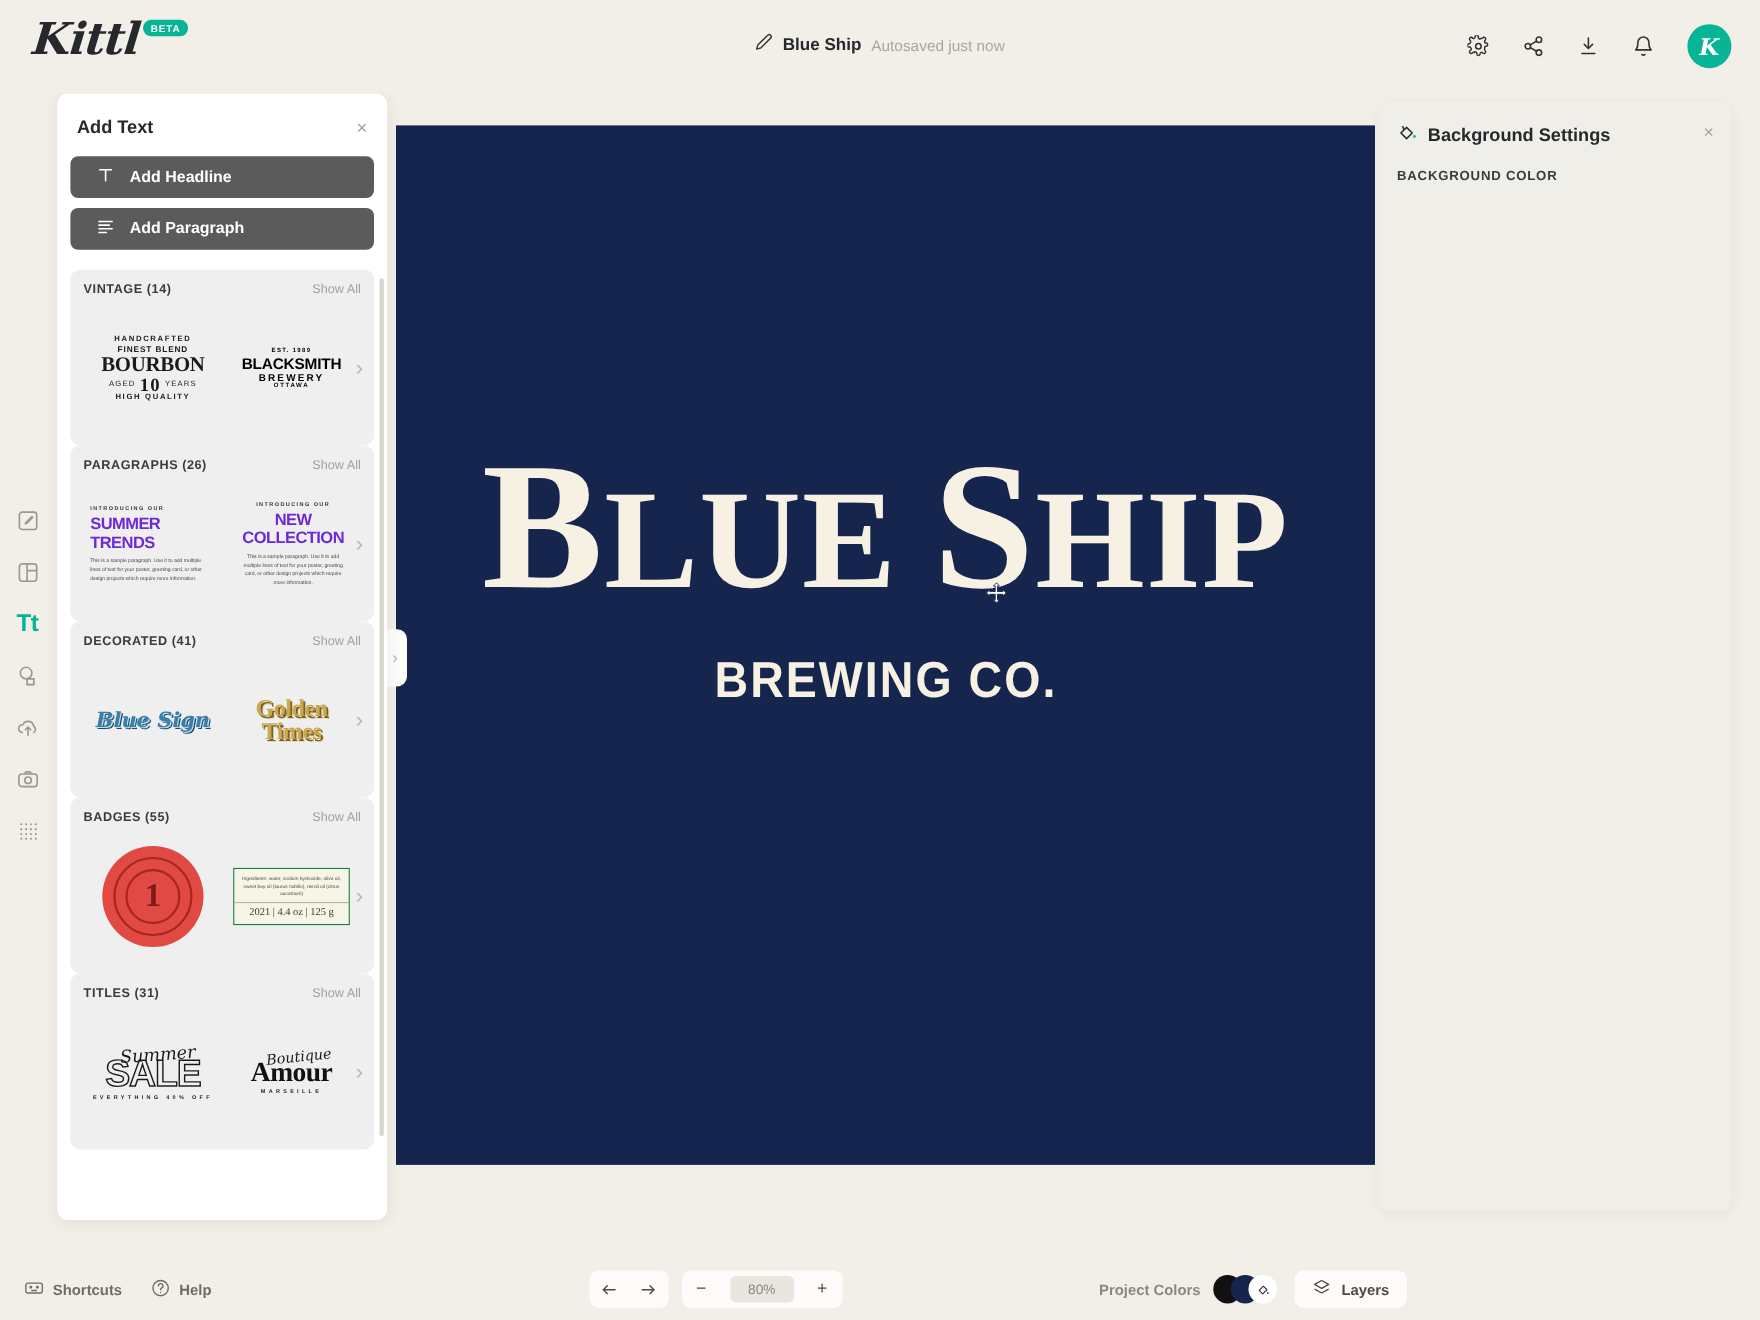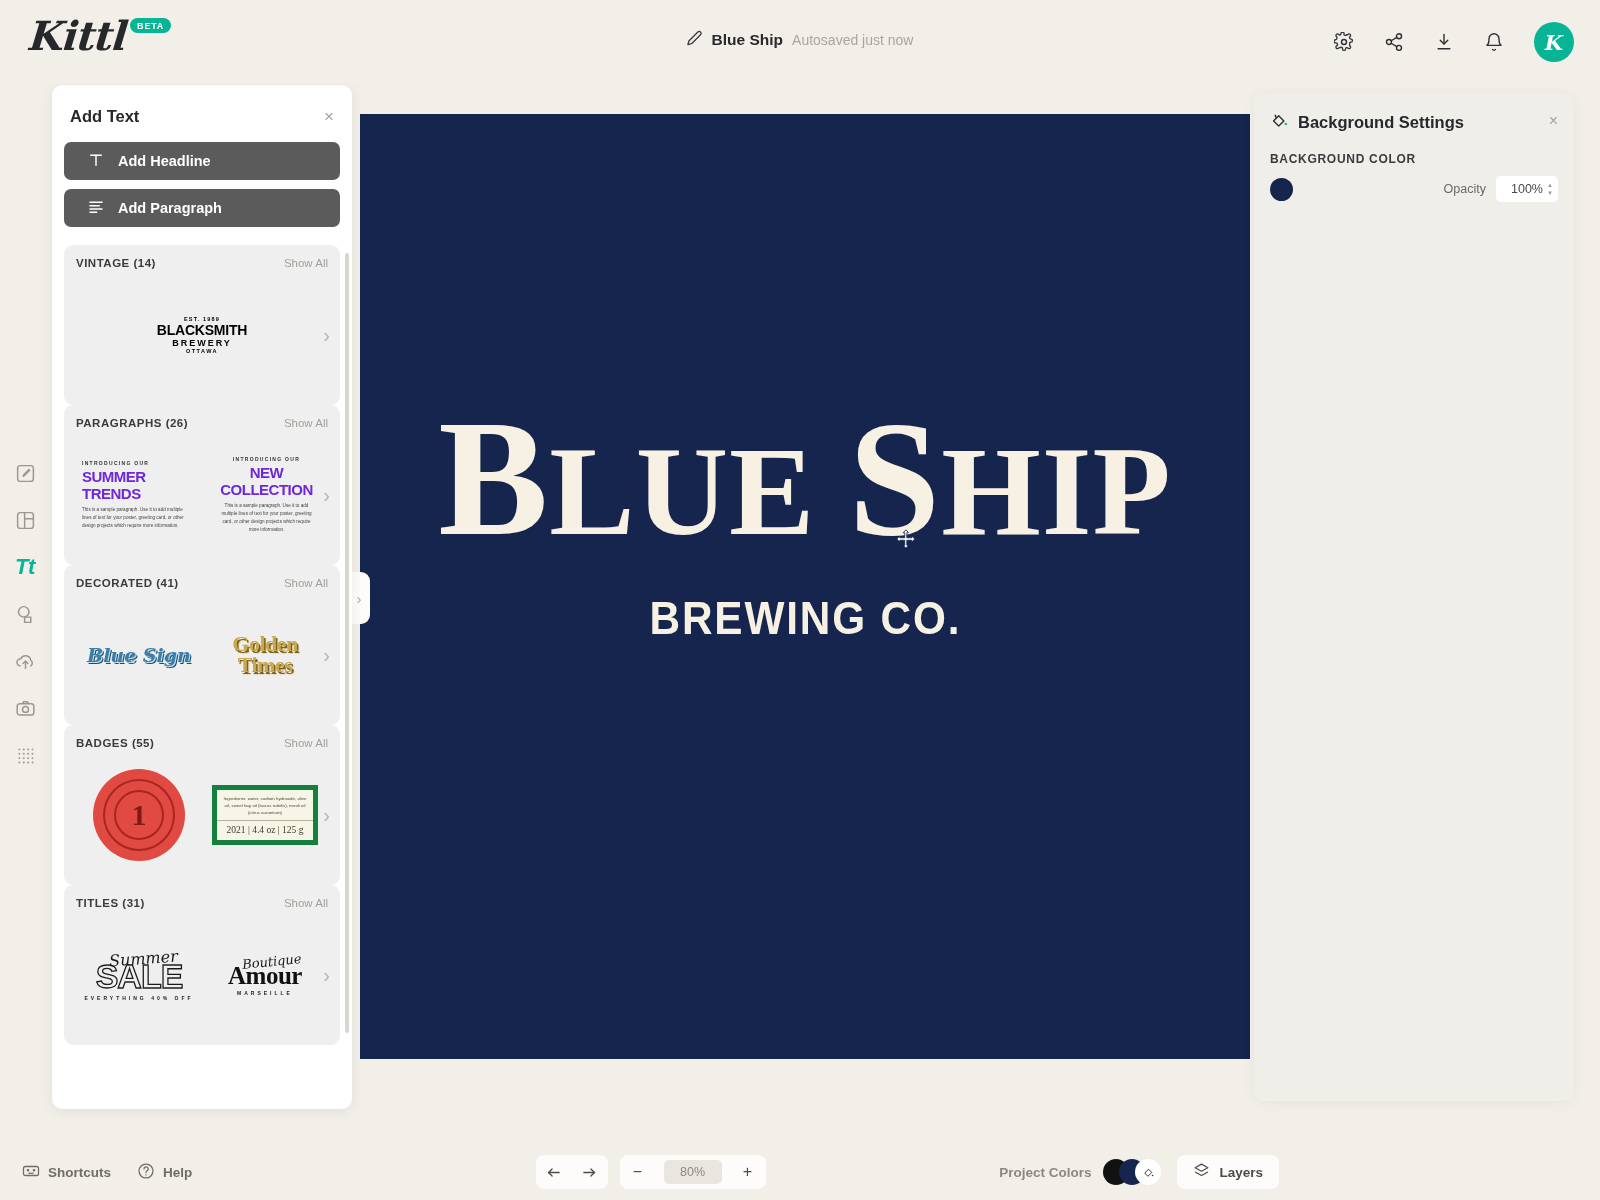--- a/index.html
+++ b/index.html
@@ -48,21 +48,21 @@
     background: #07b495; color: #fff; display: flex;
     align-items: center; justify-content: center;
     font-family: "DejaVu Serif", serif; font-style: italic;
     font-weight: 700; font-size: 21px; cursor: pointer; margin-left: 2px;
   }
 
   
   .rail {
     position: absolute; left: 0; top: 84px; width: 50px; height: 1060px;
     display: flex; flex-direction: column; align-items: center;
-    justify-content: center; gap: 17px; z-index: 35; font-style: italic;
+    justify-content: center; gap: 17px; z-index: 35;
   }
   .rail-item {
     width: 30px; height: 30px; display: flex; align-items: center;
     justify-content: center; color: #9b9892; cursor: pointer;
   }
   .rail-item.active { color: #07b495; }
   .rail-tt {
     font-size: 22px; font-weight: 700; letter-spacing: -.5px;
     font-family: "Liberation Sans", sans-serif;
   }
@@ -158,21 +158,21 @@
   }
   .badge-seal::after {
     content: ""; position: absolute; inset: 18px; border-radius: 50%;
     border: 2px solid #a8261f;
   }
   .seal-one {
     font-family: "Liberation Serif", serif; font-size: 30px; font-weight: 700;
     color: #7e1a15; z-index: 2;
   }
   .ingr-label {
-    width: 106px; background: #f7f5e7; border: 5px solid #15803d;
+    width: 106px; background: #f7f5e7; border: 1px solid #15803d;
     padding: 5px 4px; text-align: center;
   }
   .ingr-top { font-size: 4.4px; color: #4b4b36; line-height: 1.6; }
   .ingr-div { height: 1px; background: #b5b59a; margin: 4px -4px; }
   .ingr-bot { font-family: "Liberation Serif", serif; font-size: 9.5px; color: #3e3e2c; }
 
   .title-summer {
     font-family: "DejaVu Serif", serif; font-style: italic; font-size: 16px;
     color: #1a1a1a; transform: rotate(-4deg); margin-bottom: -8px; margin-left: 8px;
   }
@@ -437,20 +437,31 @@
     </div>
 
     <div class="scroll-area">
 
       <div class="cat-card">
         <div class="cat-head">
           <span class="cat-title">VINTAGE (14)</span>
           <span class="cat-showall">Show All</span>
         </div>
         <div class="cat-row">
+          <div class="thumb vintage-bourbon">
+            <div class="vb-arc">HANDCRAFTED</div>
+            <div class="vb-sub">FINEST BLEND</div>
+            <div class="vb-main">BOURBON</div>
+            <div class="vb-aged">
+              <span>AGED</span>
+              <span class="vb-ten">10</span>
+              <span>YEARS</span>
+            </div>
+            <div class="vb-arc">HIGH QUALITY</div>
+          </div>
           <div class="thumb">
             <div class="bs-est">EST. 1989</div>
             <div class="bs-main">BLACKSMITH</div>
             <div class="bs-sub">BREWERY</div>
             <div class="bs-loc">OTTAWA</div>
           </div>
           <span class="cat-next">›</span>
         </div>
       </div>
 
@@ -558,33 +569,20 @@
         <svg width="19" height="19" viewBox="0 0 24 24" fill="none" stroke="#2f3134" stroke-width="1.8" stroke-linejoin="round">
             <path d="M4.5 12.5L11 6l6.5 6.5L11 19z"></path>
             <path d="M8 9.2L6.4 4.6"></path>
             <circle cx="20" cy="16.5" r="1.6" fill="#07b495" stroke="none"></circle>
           </svg>
       </span>
       <span class="bg-title">Background Settings</span>
       <span class="bg-close">×</span>
     </div>
     <div class="bg-sublabel">BACKGROUND COLOR</div>
-    <div class="bg-row">
-      <div class="color-swatch"></div>
-      <div class="opacity-group">
-        <span class="opacity-label">Opacity</span>
-        <div class="opacity-input">
-          <span>100%</span>
-          <span class="stepper">
-            <span>▲</span>
-            <span>▼</span>
-          </span>
-        </div>
-      </div>
-    </div>
   </div>
 
   <div class="bottombar">
     <div class="bottom-left">
       <div class="bb-item">
         <span>
           <svg width="18" height="18" viewBox="0 0 24 24" fill="none" stroke="currentColor" stroke-width="1.7">
               <rect x="2" y="6" width="20" height="12" rx="2.5"></rect>
               <circle cx="8" cy="11" r=".9" fill="currentColor"></circle>
               <circle cx="16" cy="11" r=".9" fill="currentColor"></circle>

